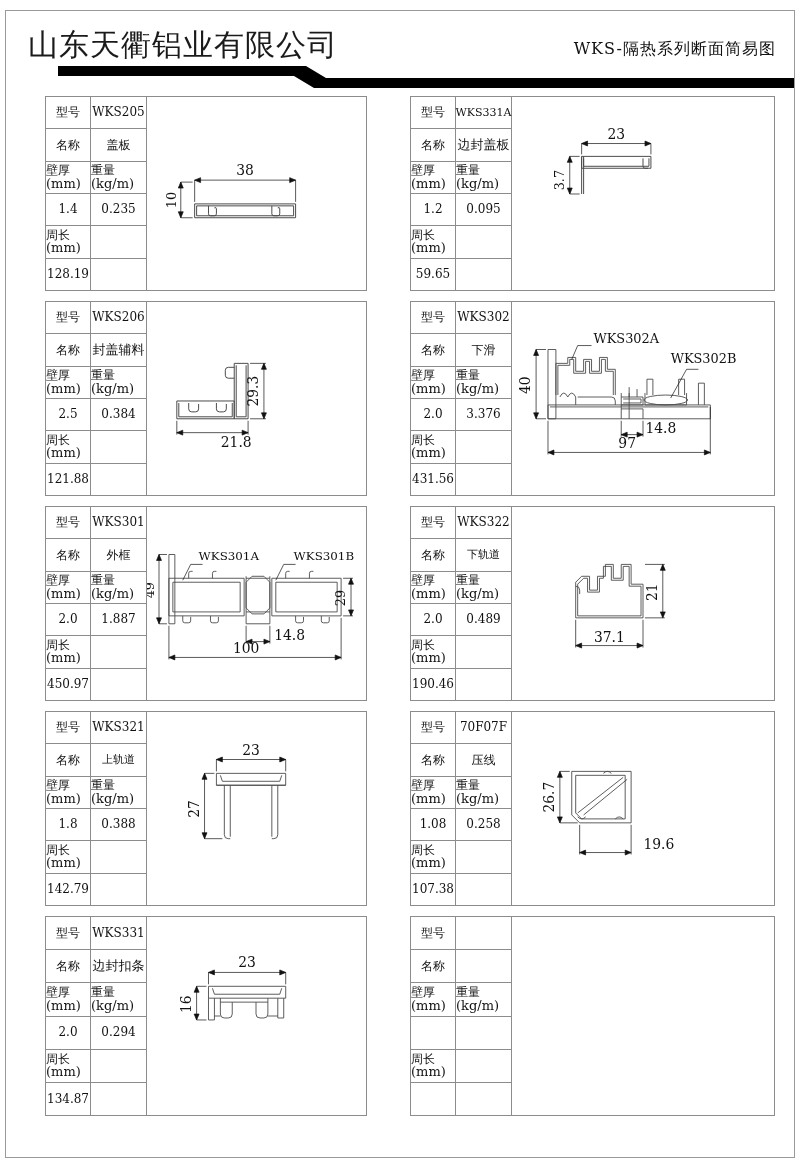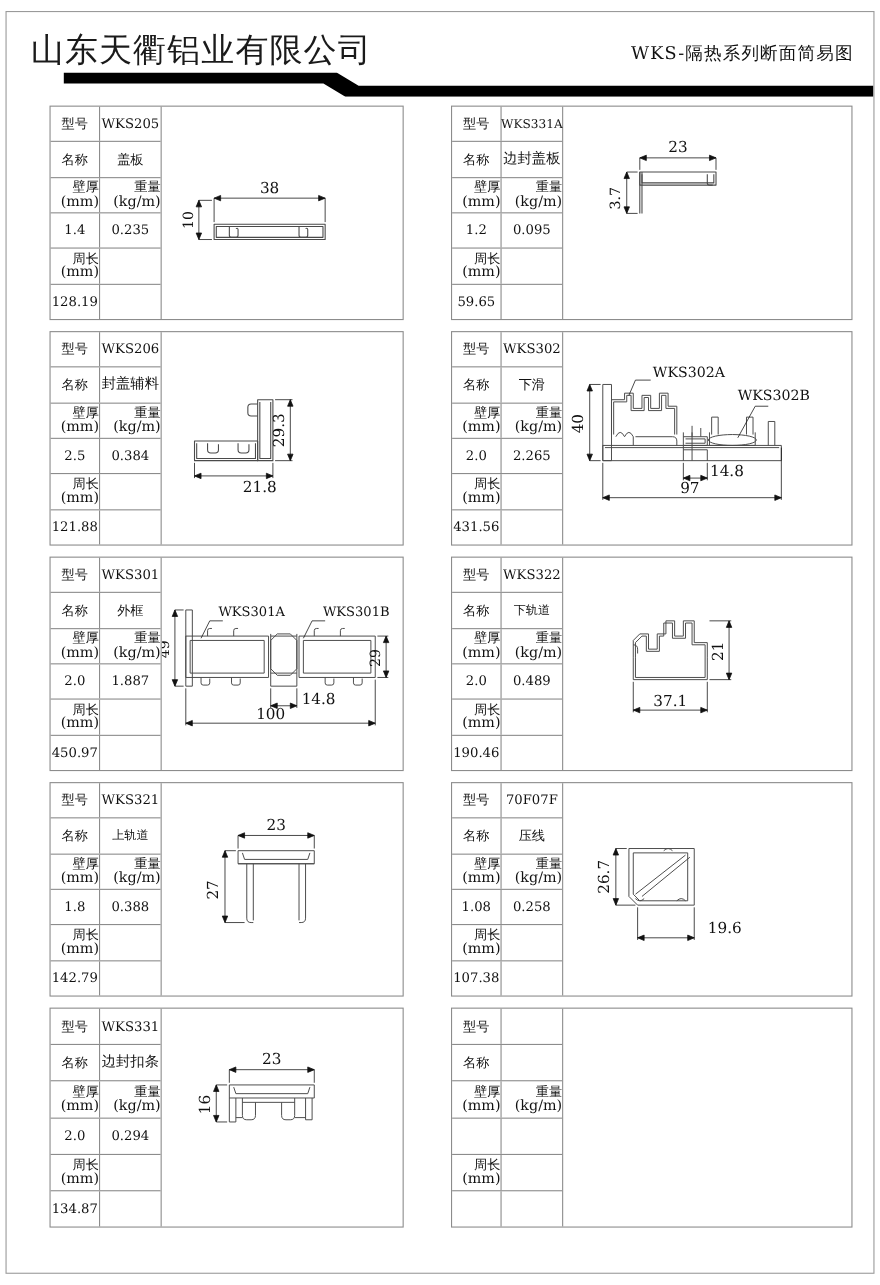--- a/index.html
+++ b/index.html
@@ -80,21 +80,21 @@
     font-family: "DejaVu Serif", "Liberation Serif", serif;
     text-align: center;
     line-height: 1.05;
     overflow: visible;
     white-space: nowrap;
   }
   .cell.label { width: 45px; border-right: 1px solid #8c8c8c; flex: none; }
   .cell.value { width: 55px; flex: none; }
   .cell.wide  { font-size: 11px; }
   .unit { font-size: 13px; display: block; letter-spacing: 0; }
-  .stack { display: flex; flex-direction: column; align-items: flex-end; justify-content: center; }
+  .stack { display: flex; flex-direction: column; align-items: flex-start; justify-content: center; }
   
   .cell.value.overflow { position: relative; text-align: center; }
   .cell.value.overflow > span {
     position: absolute; left: 50%; transform: translateX(-50%);
     white-space: nowrap; font-size: 13px;
   }
   .drawing {
     flex: 1;
     position: relative;
     overflow: hidden;
@@ -357,21 +357,21 @@
               <span>壁厚</span>
               <span class="unit">(mm)</span>
             </div>
             <div class="cell value stack">
               <span>重量</span>
               <span class="unit">(kg/m)</span>
             </div>
           </div>
           <div class="spec-row">
             <div class="cell label">2.0</div>
-            <div class="cell value">2.265</div>
+            <div class="cell value">3.376</div>
           </div>
           <div class="spec-row">
             <div class="cell label stack">
               <span>周长</span>
               <span class="unit">(mm)</span>
             </div>
             <div class="cell value"></div>
           </div>
           <div class="spec-row">
             <div class="cell label">431.56</div>

